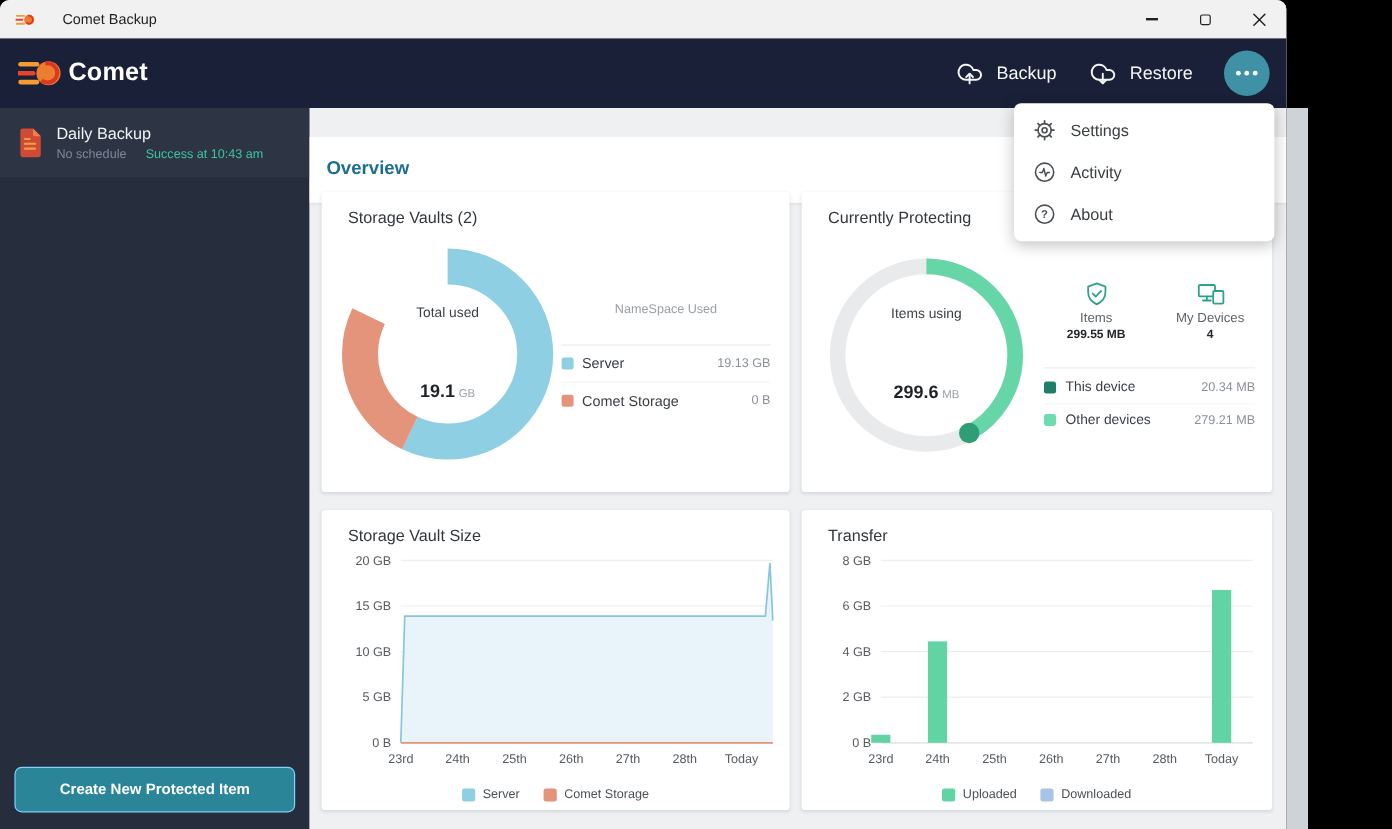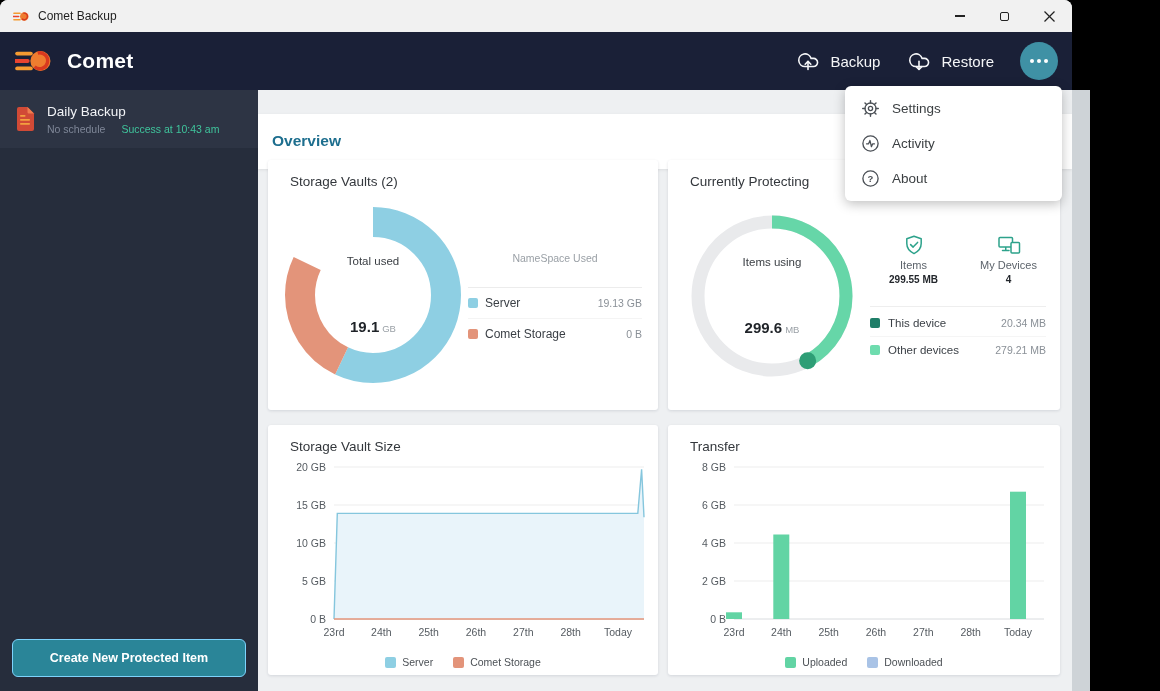--- a/index.html
+++ b/index.html
@@ -3,30 +3,30 @@
 <meta charset="utf-8">
 <style>
   html,body{margin:0;padding:0;background:#000;}
   *{box-sizing:border-box;}
   #stage{position:relative;width:1160px;height:691px;background:#000;overflow:hidden;
          font-family:"Liberation Sans","DejaVu Sans",sans-serif;}
   .window{position:absolute;left:0;top:0;width:1072px;height:691px;background:#eef0f2;
           border-radius:8px 8px 0 0;overflow:hidden;}
   
   .titlebar{position:absolute;left:0;top:0;width:1072px;height:32px;background:#f1f1f1;
-            display:flex;align-items:center;padding-left:13px;gap:9px;}
+            display:flex;align-items:center;padding-left:13px;gap:23px;}
   .titlebar .t-title{font-size:12px;color:#1f1f1f;}
   .win-controls{position:absolute;right:0;top:0;height:32px;display:flex;}
   .wc{width:45px;height:32px;display:flex;align-items:center;justify-content:center;}
   .wc-min{width:10px;height:1.4px;background:#222;}
   .wc-max{width:9px;height:9px;border:1.2px solid #222;border-radius:2px;}
   
   .appbar{position:absolute;left:0;top:32px;width:1072px;height:58px;background:#1a2037;
           display:flex;align-items:center;padding:0 14px 0 15px;}
-  .brand{display:flex;align-items:center;gap:16px;}
+  .brand{display:flex;align-items:center;gap:6px;}
   .brand-name{color:#fff;font-size:21px;font-weight:bold;letter-spacing:.2px;}
   .appbar-right{margin-left:auto;display:flex;align-items:center;gap:26px;}
   .nav-act{display:flex;align-items:center;gap:9px;color:#f5f6f8;font-size:15px;cursor:pointer;}
   .more-btn{width:38px;height:38px;border-radius:50%;background:#3f91a5;display:flex;
             align-items:center;justify-content:center;gap:3px;cursor:pointer;border:none;}
   .more-btn i{width:4px;height:4px;border-radius:50%;background:#fff;display:block;}
   
   .sidebar{position:absolute;left:0;top:90px;width:258px;height:601px;background:#262d3c;}
   .prot-item{position:absolute;left:0;top:0;width:258px;height:58px;background:#2d3444;
              display:flex;align-items:center;padding-left:14px;gap:11px;cursor:pointer;}

